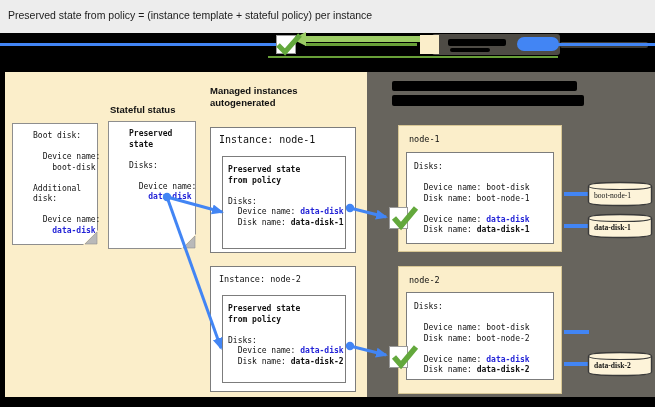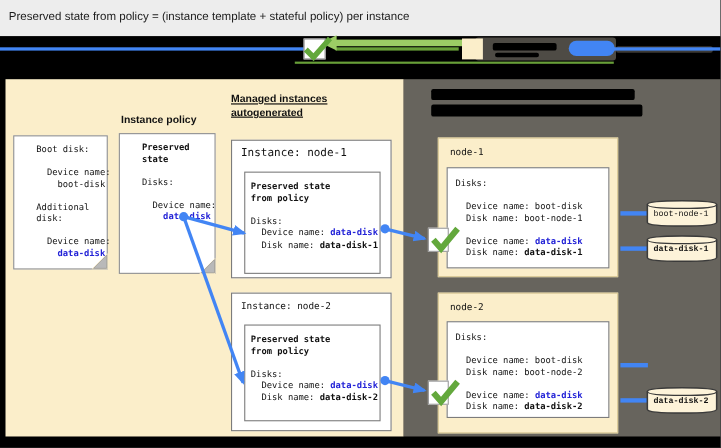--- a/index.html
+++ b/index.html
@@ -29,21 +29,21 @@
   .b  { font-weight:bold; }
   .vb { color:#2323d7; font-weight:bold; }
   .kb { color:#111; font-weight:bold; }
 
   .fold { position:absolute; right:-1px; bottom:-1px; }
 
   .blob { background:#000; border-radius:2px; }
   .conn { background:#4285f4; }
 
   .cyl-label { position:absolute; left:7px; top:10px; white-space:pre;
-               font-family:Liberation Mono, monospace; font-size:7.6px; color:#111; }
+               font-family:Liberation Serif, serif; font-size:7.6px; color:#111; }
 
   .checksq { background:#fff; border:1px solid #9a9a9a; }
 
   svg.overlay { pointer-events:none; }
 </style>
 </head>
 <body>
 
 <div id="stage">
 
@@ -86,36 +86,36 @@
     <div class="mline">disk:</div>
     <div class="mline"></div>
     <div class="mline">  Device name:</div>
     <div class="mline vb">    data-disk</div>
     <svg class="fold" width="15" height="15" viewBox="0 0 15 15">
       <path d="M15,0 L15,15 L0,15 Z" fill="#fbeeca"></path>
       <path d="M2,14 L14,2 L14,14 Z" fill="#b9b9b9" stroke="#8e8e8e" stroke-width="0.6"></path>
     </svg>
   </div>
 
-  <div class="abs hdr" style="left:110px;top:104px;">Instance policy</div>
+  <div class="abs hdr" style="left:110px;top:104px;">Stateful status</div>
   <div class="abs doc" style="left:108px;top:121px;width:88px;height:128px;">
     <div class="mline b">Preserved</div>
     <div class="mline b">state</div>
     <div class="mline"></div>
     <div class="mline">Disks:</div>
     <div class="mline"></div>
     <div class="mline">  Device name:</div>
     <div class="mline vb">    data-disk</div>
     <svg class="fold" width="15" height="15" viewBox="0 0 15 15">
       <path d="M15,0 L15,15 L0,15 Z" fill="#fbeeca"></path>
       <path d="M2,14 L14,2 L14,14 Z" fill="#b9b9b9" stroke="#8e8e8e" stroke-width="0.6"></path>
     </svg>
   </div>
 
-  <div class="abs" style="left:210px;top:85px;width:150px;text-decoration:underline;">
+  <div class="abs" style="left:210px;top:85px;width:150px;">
     <div class="hdr">Managed instances</div>
     <div class="hdr">autogenerated</div>
   </div>
 
   <div class="abs card" style="left:210px;top:127px;width:146px;height:126px;">
     <div class="mline" style="position:absolute;left:8px;top:7px;font-size:10px;">Instance: node-1</div>
     <div class="inner" style="left:11px;top:28px;width:124px;height:93px;padding:8px 0 0 5px;">
       <div class="mline b">Preserved state</div>
       <div class="mline b">from policy</div>
       <div class="mline"></div>

